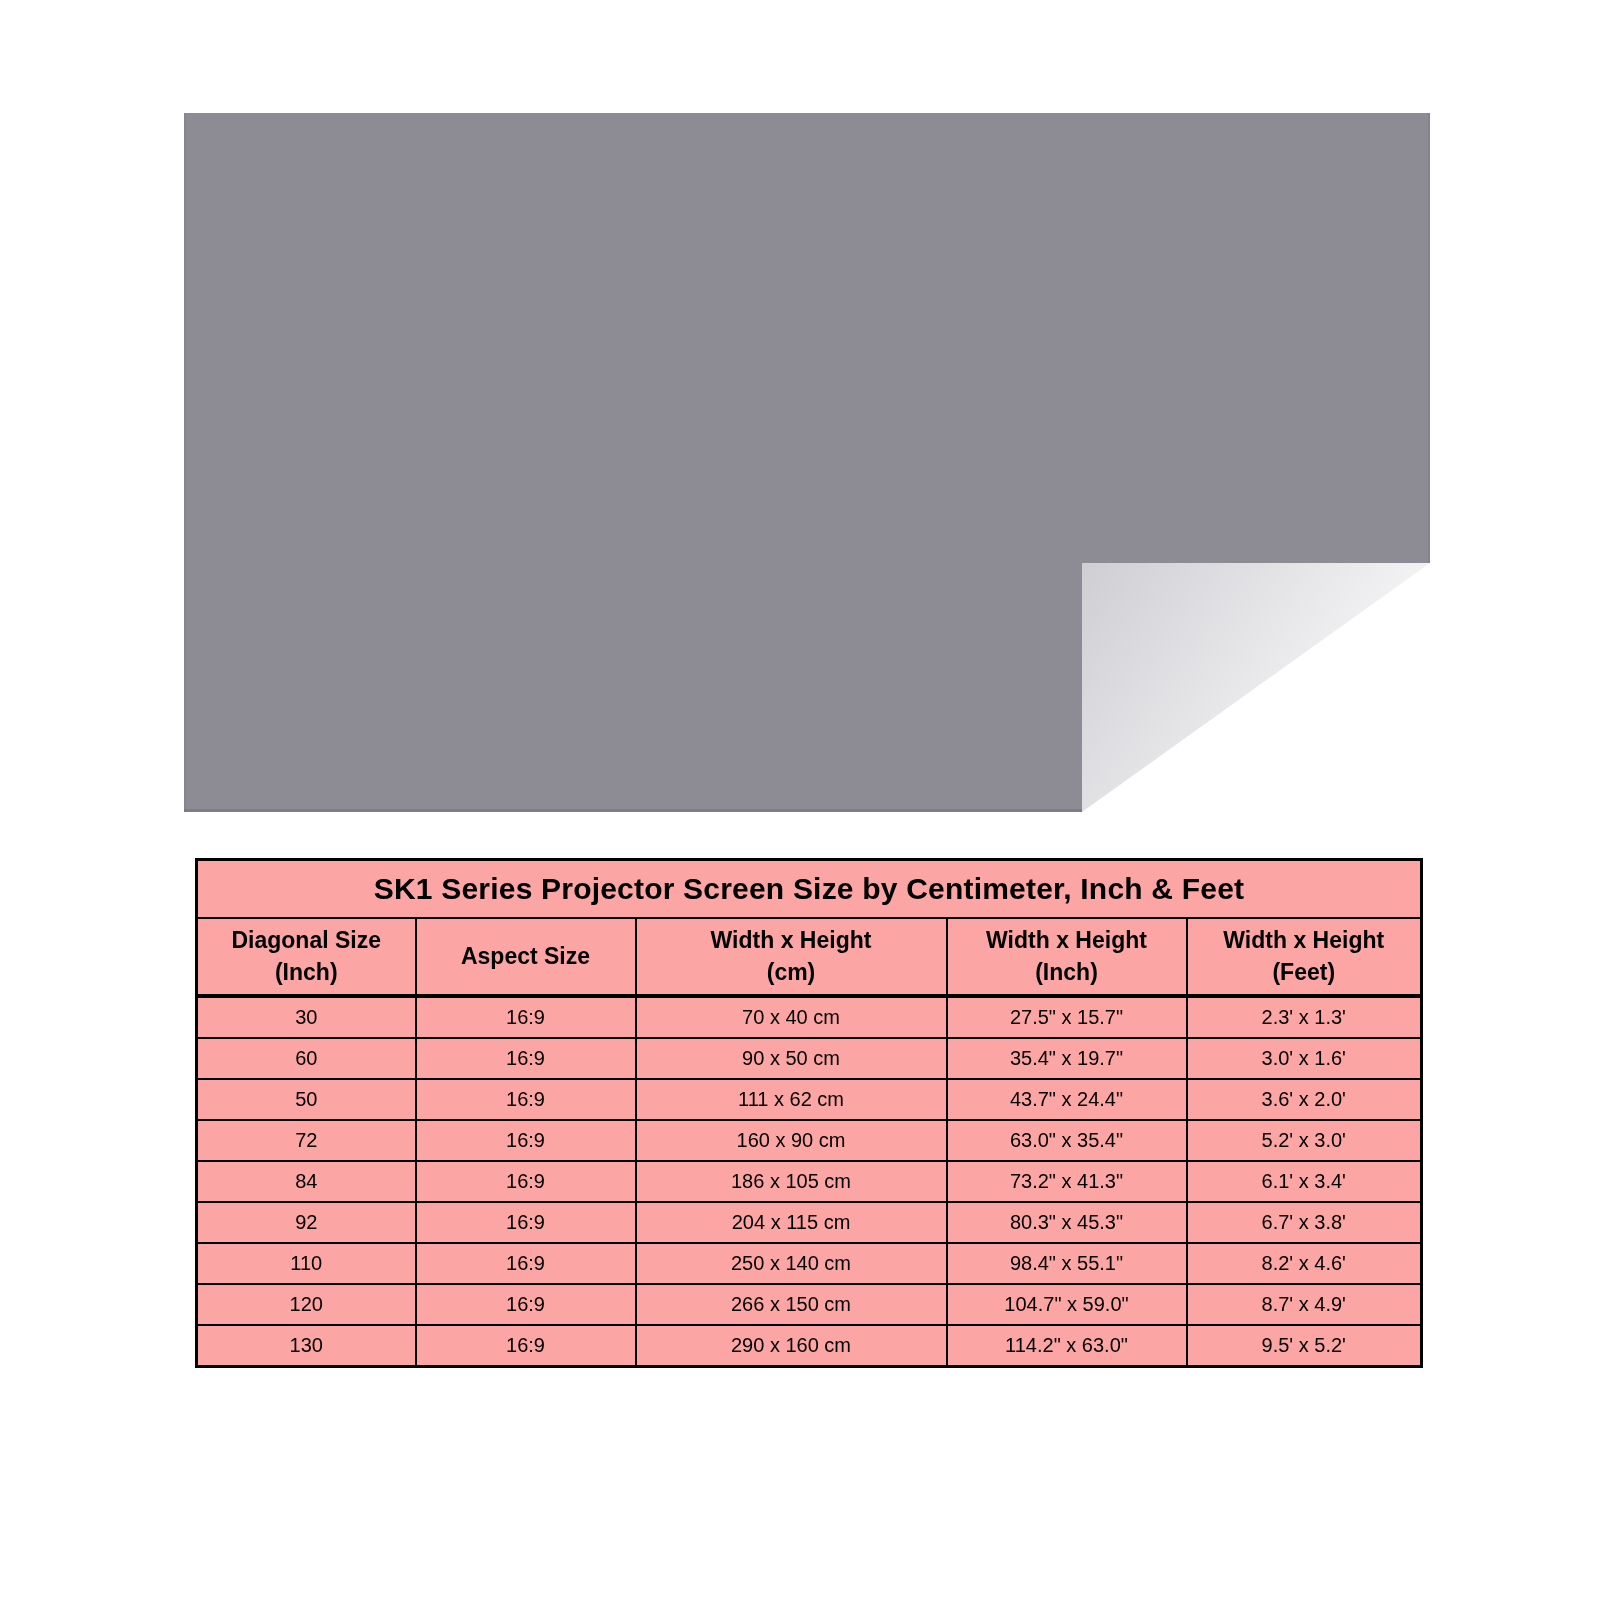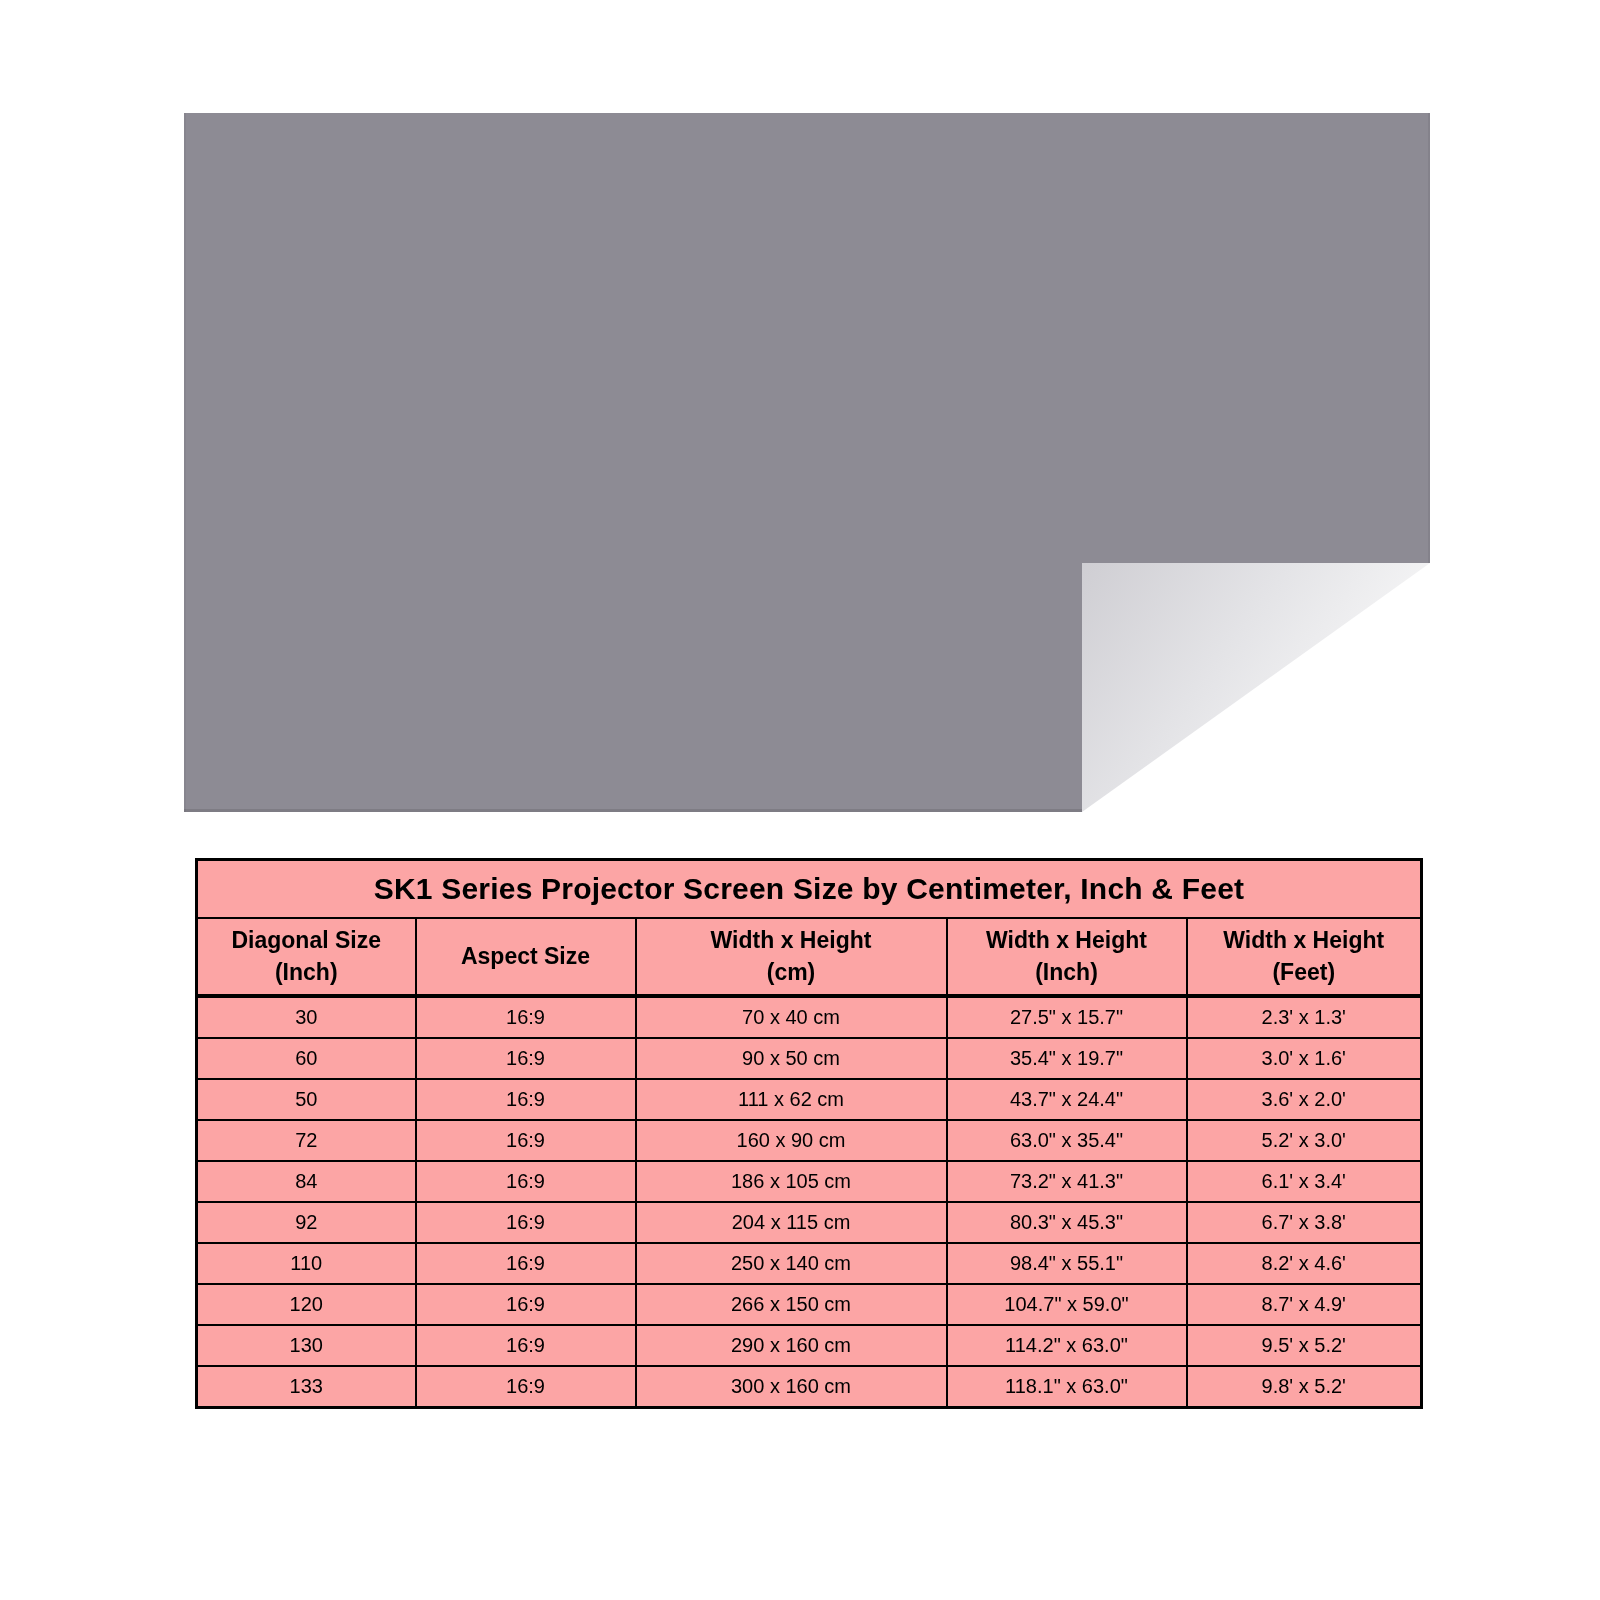--- a/index.html
+++ b/index.html
@@ -195,23 +195,16 @@
           <td>104.7" x 59.0"</td>
           <td>8.7' x 4.9'</td>
         </tr>
         <tr>
           <td>130</td>
           <td>16:9</td>
           <td>290 x 160 cm</td>
           <td>114.2" x 63.0"</td>
           <td>9.5' x 5.2'</td>
         </tr>
-        <tr>
-          <td>133</td>
-          <td>16:9</td>
-          <td>300 x 160 cm</td>
-          <td>118.1" x 63.0"</td>
-          <td>9.8' x 5.2'</td>
-        </tr>
       </tbody>
   </table>
 
 </div>
 
 </body></html>

